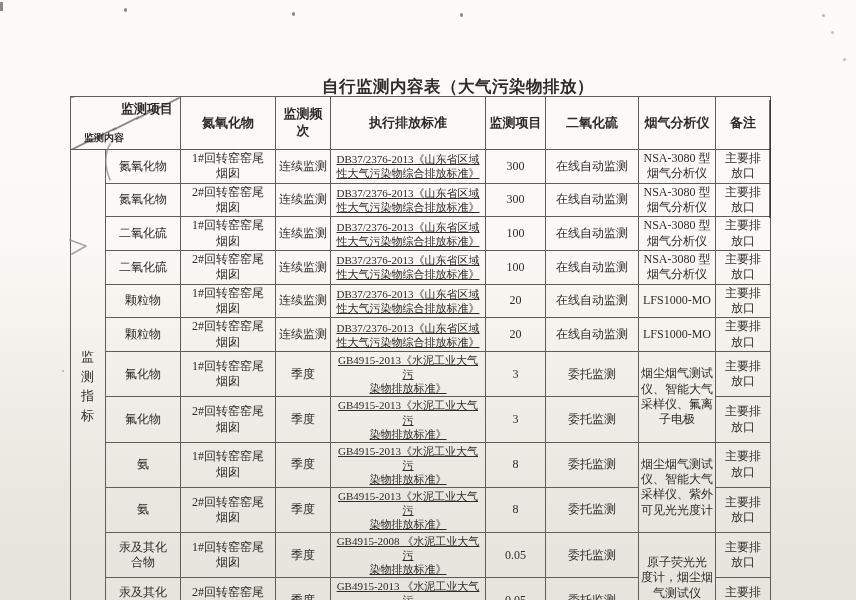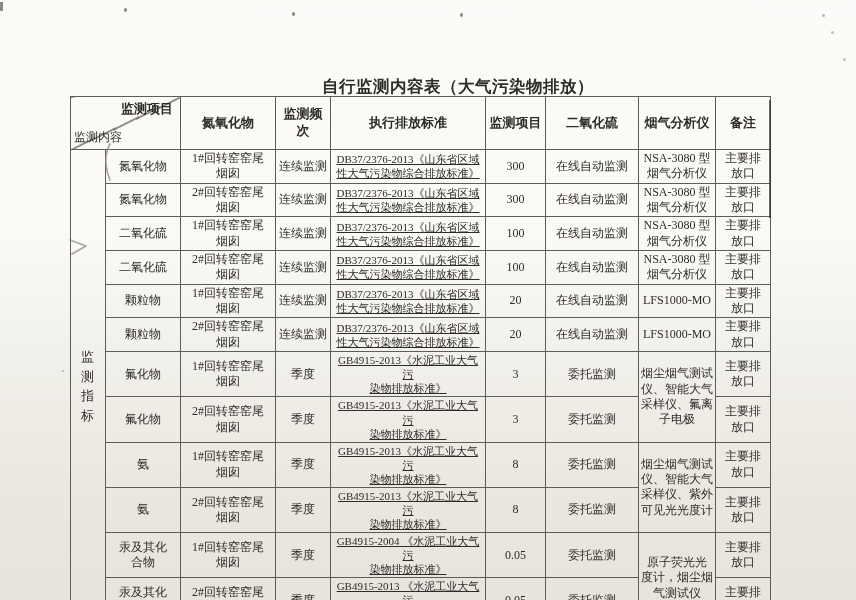--- a/index.html
+++ b/index.html
@@ -36,21 +36,21 @@
   
   th.corner{
     position:relative;padding:0;
     background:linear-gradient(to bottom right,
       transparent calc(50% - 0.7px),
       #5f5d58 calc(50% - 0.7px),
       #5f5d58 calc(50% + 0.7px),
       transparent calc(50% + 0.7px));
   }
   th.corner .lab-tr{position:absolute;top:4px;right:7px;font-size:13px;font-weight:600;margin-left:13px;}
-  th.corner .lab-bl{position:absolute;bottom:4px;left:3px;font-size:12px;font-weight:400;}
+  th.corner .lab-bl{position:absolute;bottom:4px;left:13px;font-size:10px;font-weight:700;}
   
   .speck{position:absolute;background:#3c3a36;border-radius:50%;opacity:.6;}
   .pen{position:absolute;opacity:.75;}
   .border-smudge{position:absolute;left:769px;top:100px;width:2px;height:118px;background:#2f2d2a;opacity:.7;}
   .edge-smudge{position:absolute;left:0;top:2px;width:3px;height:9px;background:#5a5852;opacity:.7;}
 </style>
 </head>
 <body>
 
 <div class="page">
@@ -227,21 +227,21 @@
         <td class="c-method">委托监测</td>
         <td class="c-note">主要排
 放口</td>
       </tr>
       <tr>
         <td class="c-item">汞及其化
 合物</td>
         <td class="c-point">1#回转窑窑尾
 烟囱</td>
         <td class="c-freq">季度</td>
-        <td class="c-std">GB4915-2004 《水泥工业大气污
+        <td class="c-std">GB4915-2008 《水泥工业大气污
 染物排放标准》</td>
         <td class="c-limit">0.05</td>
         <td class="c-method">委托监测</td>
         <td class="c-inst" rowspan="2">原子荧光光
 度计，烟尘烟
 气测试仪</td>
         <td class="c-note">主要排
 放口</td>
       </tr>
       <tr>

